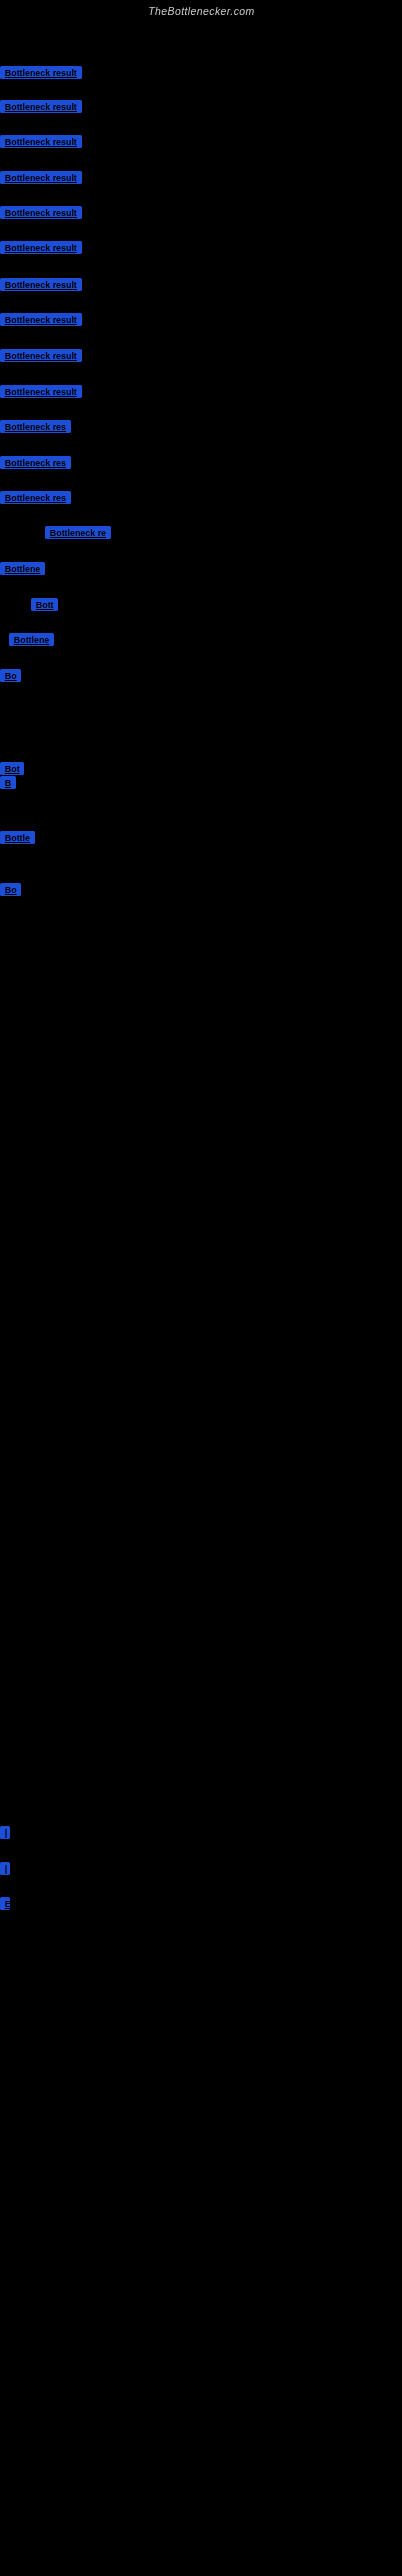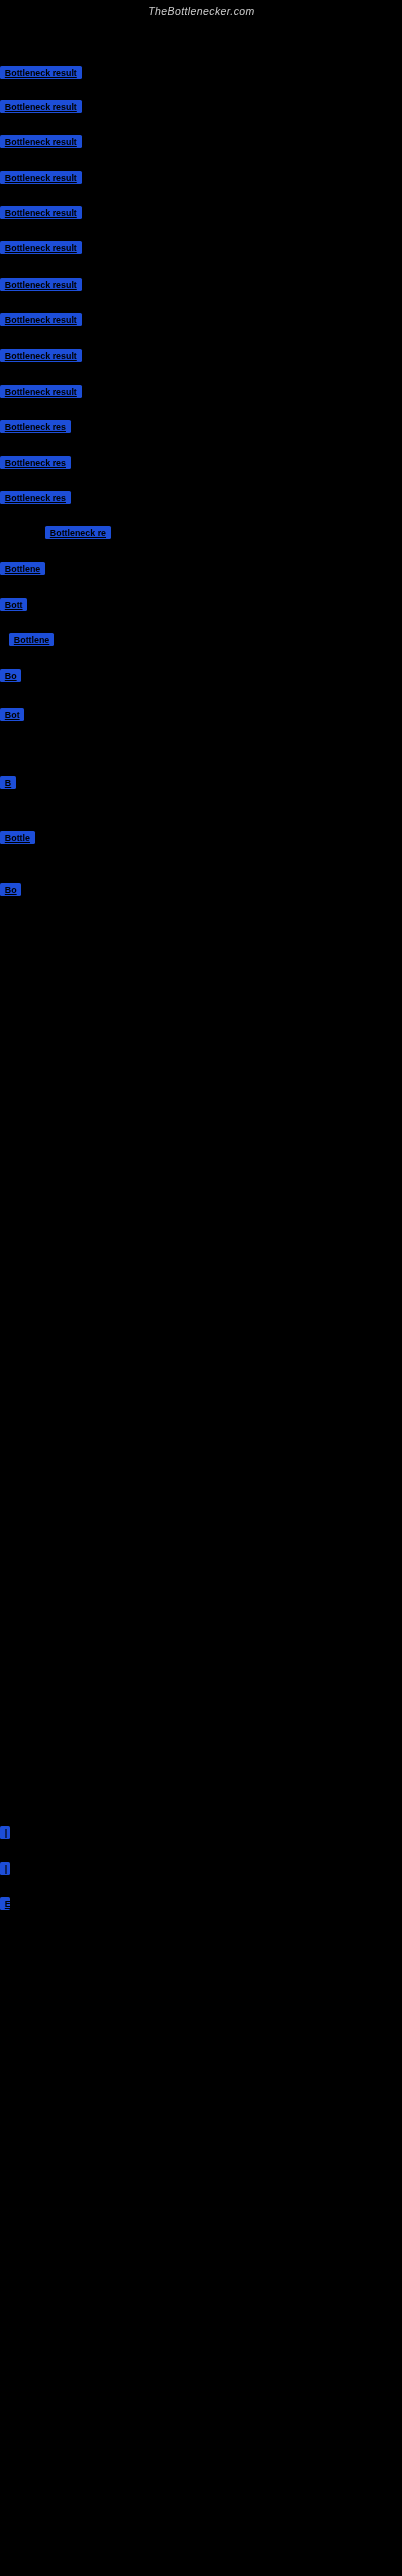--- a/index.html
+++ b/index.html
@@ -49,24 +49,24 @@
     <div class="result-row" style="top: 221px; left: 0px;"><span class="bottleneck-badge" style="max-width: 114px;">Bottleneck result</span></div>
     <div class="result-row" style="top: 258px; left: 0px;"><span class="bottleneck-badge" style="max-width: 116px;">Bottleneck result</span></div>
     <div class="result-row" style="top: 293px; left: 0px;"><span class="bottleneck-badge" style="max-width: 113px;">Bottleneck result</span></div>
     <div class="result-row" style="top: 329px; left: 0px;"><span class="bottleneck-badge" style="max-width: 111px;">Bottleneck result</span></div>
     <div class="result-row" style="top: 365px; left: 0px;"><span class="bottleneck-badge" style="max-width: 108px;">Bottleneck result</span></div>
     <div class="result-row" style="top: 400px; left: 0px;"><span class="bottleneck-badge" style="max-width: 101px;">Bottleneck res</span></div>
     <div class="result-row" style="top: 436px; left: 0px;"><span class="bottleneck-badge" style="max-width: 95px;">Bottleneck res</span></div>
     <div class="result-row" style="top: 471px; left: 0px;"><span class="bottleneck-badge" style="max-width: 89px;">Bottleneck res</span></div>
     <div class="result-row" style="top: 506px; left: 0px; padding-left: 45px;"><span class="bottleneck-badge" style="max-width: 81px;">Bottleneck re</span></div>
     <div class="result-row" style="top: 542px; left: 0px;"><span class="bottleneck-badge" style="max-width: 71px;">Bottlene</span></div>
-    <div class="result-row" style="top: 578px; left: 0px;"><span class="bottleneck-badge" style="max-width: 42px;">Bott</span></div>
+    <div class="result-row" style="top: 578px; left: 0px;"><span class="bottleneck-badge" style="max-width: 42px; margin-left: 31px;">Bott</span></div>
     <div class="result-row" style="top: 613px; left: 9px;"><span class="bottleneck-badge" style="max-width: 61px;">Bottlene</span></div>
     <div class="result-row" style="top: 649px; left: 0px;"><span class="bottleneck-badge" style="max-width: 26px;">Bo</span></div>
-    <div class="result-row" style="top: 688px; left: 0px; text-align: center;"><span class="bottleneck-badge" style="max-width: 35px;">Bot</span></div>
+    <div class="result-row" style="top: 742px; left: 0px; text-align: center;"><span class="bottleneck-badge" style="max-width: 35px;">Bot</span></div>
     <div class="result-row" style="top: 756px; left: 0px;"><span class="bottleneck-badge" style="max-width: 16px;">B</span></div>
     <div class="result-row" style="top: 791px; left: 0px;"><span class="bottleneck-badge" style="max-width: 50px; margin-top: 20px;">Bottle</span></div>
     <div class="result-row" style="top: 863px; left: 0px;"><span class="bottleneck-badge" style="max-width: 26px;">Bo</span></div>
     <div class="result-row" style="top: 1806px; left: 0px;"><span class="bottleneck-badge" style="max-width: 6.4px;">|</span></div>
     <div class="result-row" style="top: 1842px; left: 0px;"><span class="bottleneck-badge" style="max-width: 6.4px;">|</span></div>
     <div class="result-row" style="top: 1877px; left: 0px;"><span class="bottleneck-badge" style="max-width: 8px;">E</span></div>
   </div>
 
 
 </body></html>

